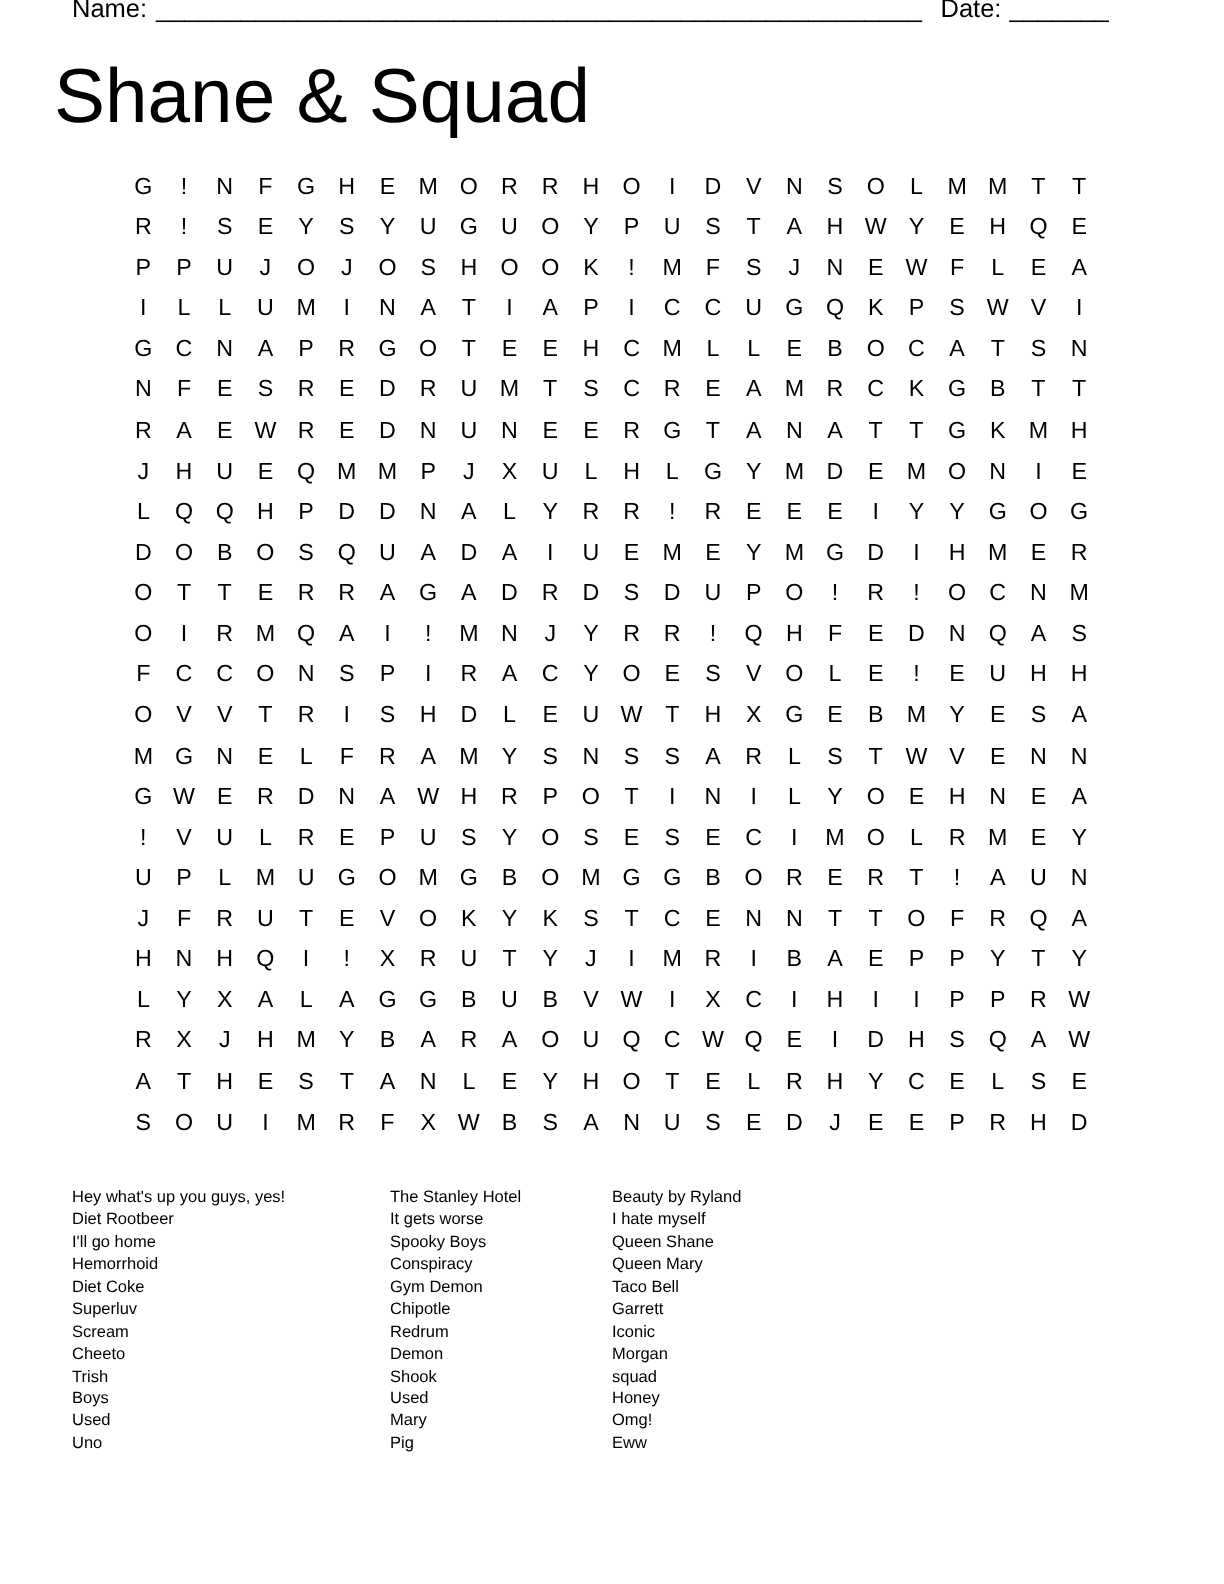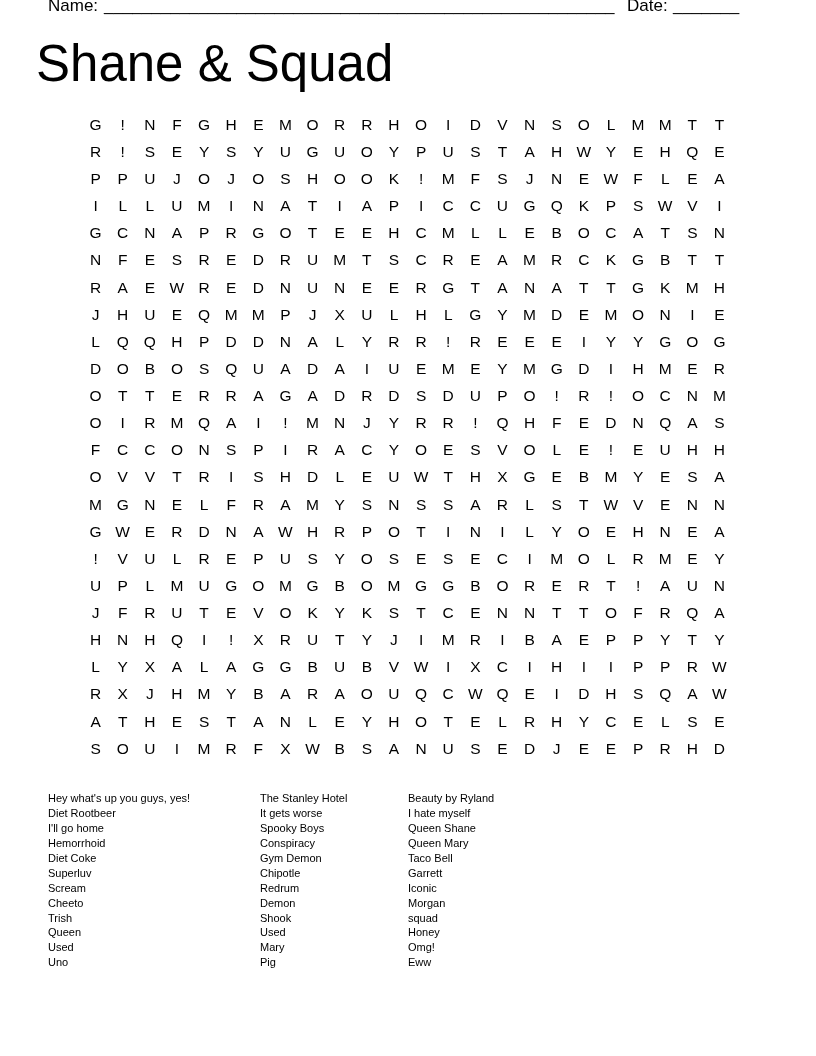--- a/index.html
+++ b/index.html
@@ -690,21 +690,21 @@
   <div class="wl-col">
       <div class="word">Hey what's up you guys, yes!</div>
       <div class="word">Diet Rootbeer</div>
       <div class="word">I'll go home</div>
       <div class="word">Hemorrhoid</div>
       <div class="word">Diet Coke</div>
       <div class="word">Superluv</div>
       <div class="word">Scream</div>
       <div class="word">Cheeto</div>
       <div class="word">Trish</div>
-      <div class="word">Queen</div>
+      <div class="word">Boys</div>
       <div class="word">Used</div>
       <div class="word">Uno</div>
     </div>
   <div class="wl-col">
       <div class="word">The Stanley Hotel</div>
       <div class="word">It gets worse</div>
       <div class="word">Spooky Boys</div>
       <div class="word">Conspiracy</div>
       <div class="word">Gym Demon</div>
       <div class="word">Chipotle</div>

